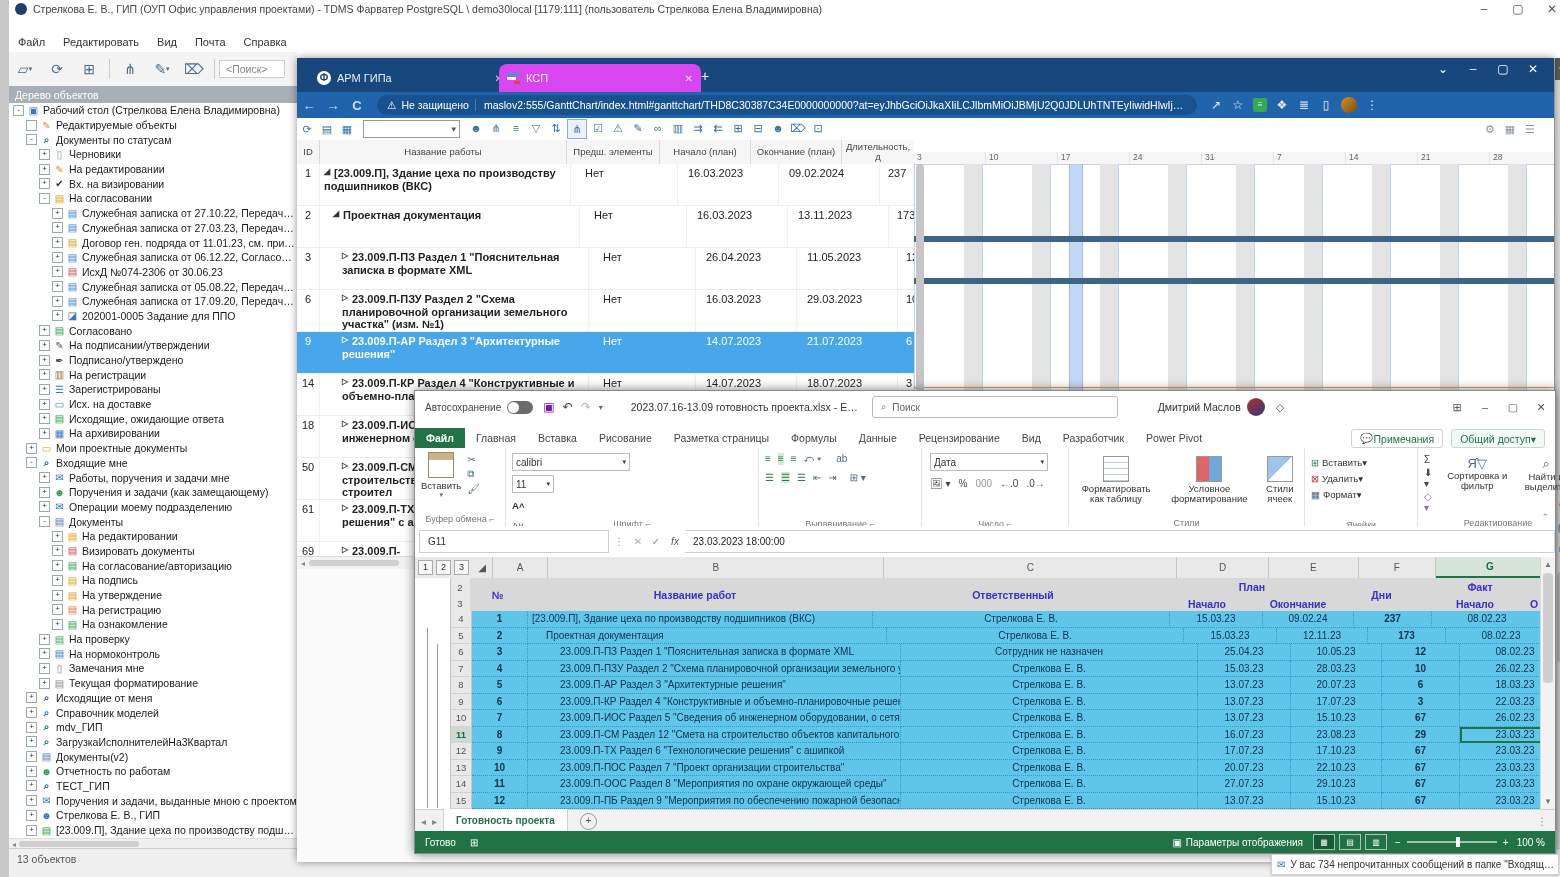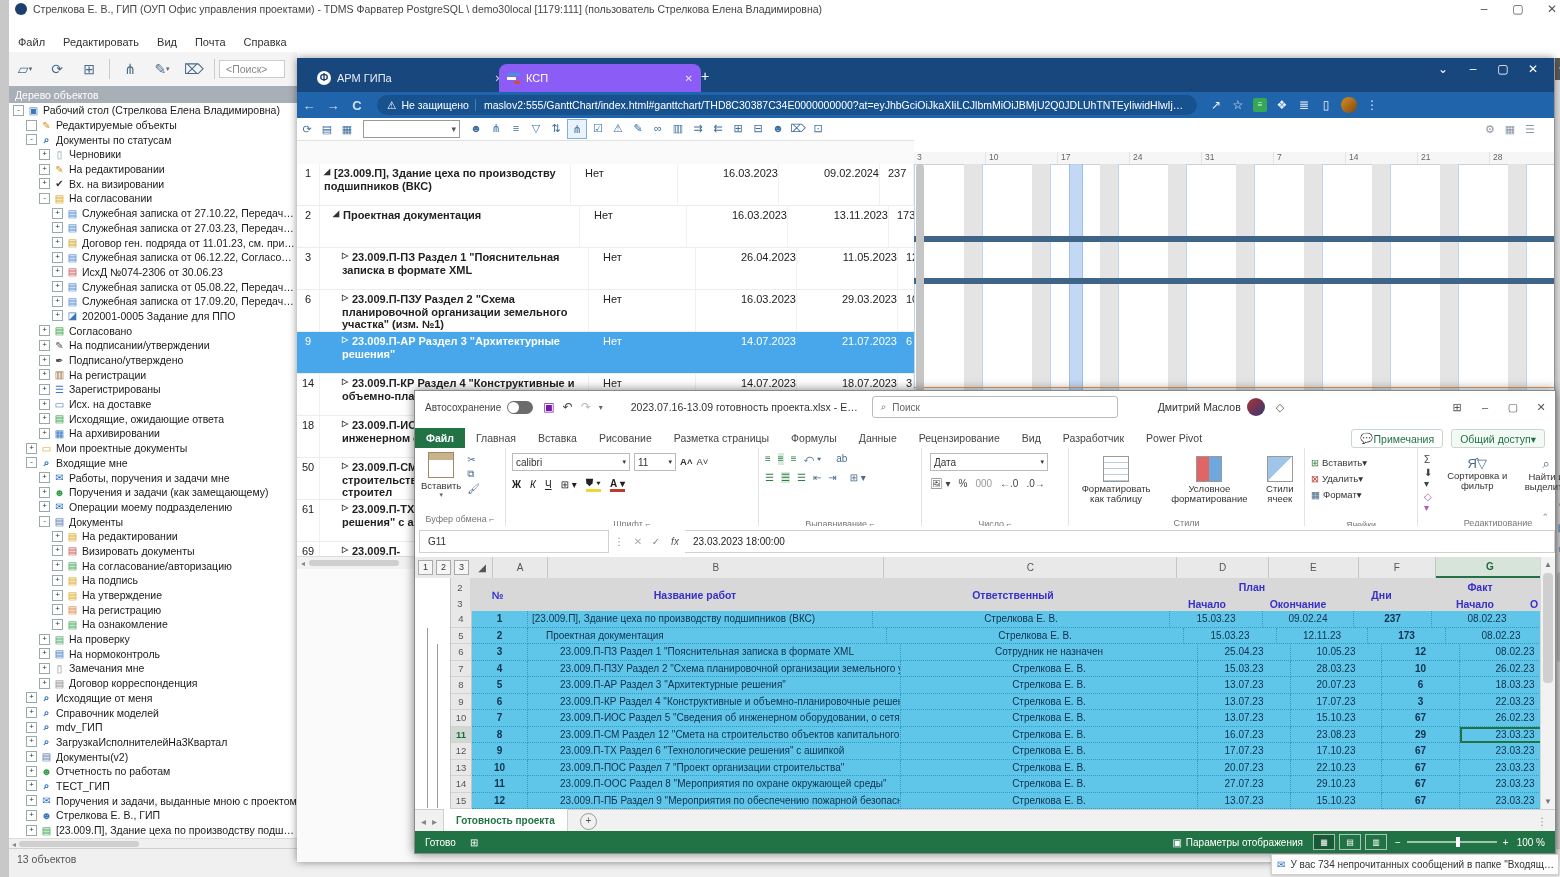--- a/index.html
+++ b/index.html
@@ -31,21 +31,21 @@
   [data-ic="appr"]{color:#d9a21a}[data-ic="reg2"]{color:#e07b39}[data-ic="fam"]{color:#2f9e44}
   [data-ic="chkd"]{color:#3b9e5f}[data-ic="norm"]{color:#3b76c0}[data-ic="rem"]{color:#888}
   [data-ic="corr"]{color:#888}[data-ic="user"]{color:#3b76c0}[data-ic="proj"]{color:#2f9e44}
   .tree-hscroll{left:0;top:838px;width:288px;height:10px;background:#f0f0f0;border-top:1px solid #ddd;display:flex;align-items:center;}
   .tdms-status{left:0;top:848px;width:1560px;height:29px;background:#f0f0f0;border-top:1px solid #d0d0d0;color:#555;font-size:10.5px;}
 
   
   .browser{left:288px;top:58px;width:1257px;height:804px;background:#fafafa;box-shadow:0 0 8px rgba(0,0,0,.45);}
   .b-tabbar{position:absolute;left:0;top:0;width:100%;height:34px;background:#17477c;}
   .b-tab{position:absolute;top:6px;height:28px;width:186px;border-radius:8px 8px 0 0;color:#e8eef6;font-size:11px;display:flex;align-items:center;padding:0 8px;}
-  .b-tab.active{background:#8b5cf6;color:#fff;}
+  .b-tab.active{background:#d946ef;color:#fff;}
   .b-tabx{margin-left:auto;opacity:.8;font-size:10px;}
   .b-addr{position:absolute;left:0;top:34px;width:100%;height:26px;background:#2065ab;display:flex;align-items:center;color:#dce8f5;}
   .b-navbtn{width:24px;text-align:center;font-size:13px;color:#cfe0f2;}
   .urlpill{height:20px;flex:1;max-width:800px;background:#17528f;border-radius:11px;margin:0 8px;display:flex;align-items:center;padding:0 10px;font-size:10.5px;color:#fff;}
   .b-ico{width:22px;text-align:center;font-size:12px;color:#e8eef6;}
   .wcg{position:absolute;top:4px;right:6px;display:flex;color:#fff;font-size:12px;}
   .wcg span{width:30px;text-align:center;}
 
   
   .g-top{position:absolute;left:0;top:60px;width:100%;height:3px;background:#1f4e79;}
@@ -55,21 +55,21 @@
   .g-select{width:92px;height:16px;border:1px solid #999;background:#fff;margin:0 6px;font-size:9px;color:#555;display:flex;align-items:center;justify-content:flex-end;padding-right:3px;}
   .g-right{margin-left:auto;display:flex;margin-right:14px;color:#7d8ea0;}
   .g-hdr{position:absolute;left:0;top:82px;width:617px;height:24px;background:#f6f6f6;border-bottom:1px solid #cfcfcf;display:flex;font-size:9.5px;color:#444;}
   .g-hc{border-right:1px solid #d8d8d8;display:flex;align-items:center;justify-content:center;text-align:center;line-height:1.05;}
   .g-rows{position:absolute;left:0;top:106px;width:617px;height:392px;overflow:hidden;background:#fff;}
   .g-row{display:flex;height:41px;border-bottom:1px solid #ececec;font-size:11px;color:#222;}
   .g-row .c{padding-top:3px;border-right:1px solid #f0f0f0;}
   .g-id{flex:0 0 22px;text-align:center;}
   .g-name{flex:0 0 246px;font-weight:bold;line-height:1.15;overflow:hidden;}
   .g-pred{flex:0 0 92px;padding-left:14px;}
-  .g-s,.g-e{flex:0 0 90px;padding-left:10px;text-align:right;}
+  .g-s,.g-e{flex:0 0 90px;padding-left:10px;}
   .g-d{flex:1;padding-left:8px;}
   .g-row.sel{background:#47a7ea;color:#fff;}
   .g-row.sel .c{border-right-color:#47a7ea;}
   .gx{display:inline-block;width:10px;font-size:8px;vertical-align:top;color:#333;}
   .g-row.sel .gx{color:#fff;}
   
   .g-chart{position:absolute;left:617px;top:82px;width:640px;height:416px;background:#fff;overflow:hidden;}
   .g-months{position:absolute;left:0;top:0;width:100%;height:12px;background:#f6f6f6;border-bottom:1px solid #ddd;display:flex;font-size:9px;color:#555;}
   .g-mseg{border-right:1px solid #cfcfcf;padding-left:3px;overflow:hidden;white-space:nowrap;}
   .g-weeks{position:absolute;left:0;top:12px;width:100%;height:12px;background:#f6f6f6;border-bottom:1px solid #cfcfcf;display:flex;font-size:8.5px;color:#666;}
@@ -370,21 +370,21 @@
         <span class="ell">На нормоконтроль</span>
       </div>
       <div class="trow" style="padding-left: 30px;">
         <span class="texp">+</span>
         <span class="ti" data-ic="rem">▯</span>
         <span class="ell">Замечания мне</span>
       </div>
       <div class="trow" style="padding-left: 30px;">
         <span class="texp">+</span>
         <span class="ti" data-ic="corr">▤</span>
-        <span class="ell">Договор корреспонденция</span>
+        <span class="ell">Текущая форматирование</span>
       </div>
       <div class="trow" style="padding-left: 17px;">
         <span class="texp">+</span>
         <span class="ti" data-ic="srch">⌕</span>
         <span class="ell">Исходящие от меня</span>
       </div>
       <div class="trow" style="padding-left: 17px;">
         <span class="texp">+</span>
         <span class="ti" data-ic="srch">⌕</span>
         <span class="ell">Справочник моделей</span>
@@ -524,20 +524,28 @@
           <span class="g-tb">⊡</span>
         </span>
       <span class="g-right">
 
       <span class="g-tb" style="color:#8a97a5;">⚙</span>
           <span class="g-tb" style="color:#8a97a5;">▦</span>
           <span class="g-tb" style="color:#8a97a5;">☰</span>
         </span>
     </div>
 
+    <div class="g-hdr">
+      <span class="g-hc" style="flex:0 0 22px;">ID</span>
+      <span class="g-hc" style="flex:0 0 246px;">Название работы</span>
+      <span class="g-hc" style="flex:0 0 92px;">Предш. элементы</span>
+      <span class="g-hc" style="flex:0 0 90px;">Начало (план)</span>
+      <span class="g-hc" style="flex:0 0 90px;">Окончание (план)</span>
+      <span class="g-hc" style="flex:1;border-right:none;">Длительность, д</span>
+    </div>
 
     <div class="g-rows">
 
     <div class="g-row">
           <span class="c g-id">1</span>
           <span class="c g-name" style="padding-left: 4px;"><span class="gx">◢</span><span>[23.009.П], Здание цеха по производству подшипников (ВКС)</span></span>
           <span class="c g-pred">Нет</span>
           <span class="c g-s">16.03.2023</span>
           <span class="c g-e">09.02.2024</span>
           <span class="c g-d">237</span>
@@ -700,21 +708,21 @@
           </div>
           <div style="display:flex;flex-direction:column;gap:3px;padding-top:6px;font-size:10px;color:#4a6b8a;">
             <span>✂</span>
             <span>⧉</span>
             <span>🖌</span>
           </div>
         </div>
         <span class="x-glabel"><span>Буфер обмена</span> ⌐</span>
       </div>
       <div class="x-grp" style="width:240px;padding:5px 6px 0;">
-        <div style="display:flex;gap:4px;">
+        <div style="display:flex;gap:4px;flex-direction:column;">
           <span class="x-dd" style="width:110px;justify-content:space-between;">
               <span>calibri</span>
               <span style="font-size:7px;">▾</span>
             </span>
           <span class="x-dd" style="width:34px;justify-content:space-between;">
               <span>11</span>
               <span style="font-size:7px;">▾</span>
             </span>
           <span class="x-small" style="font-weight:bold;"><span>A</span>˄</span>
           <span class="x-small"><span>A</span>˅</span>

